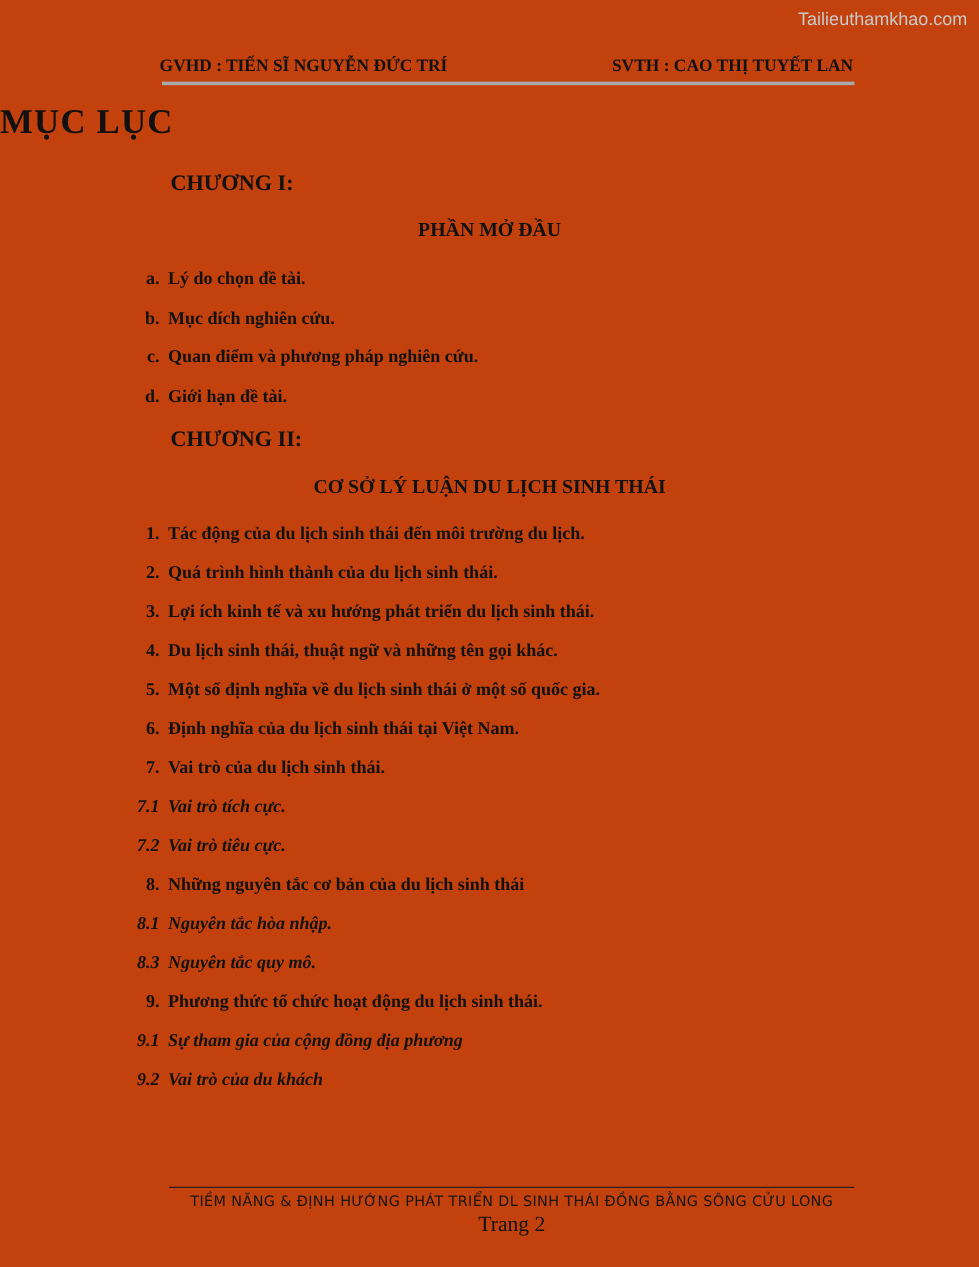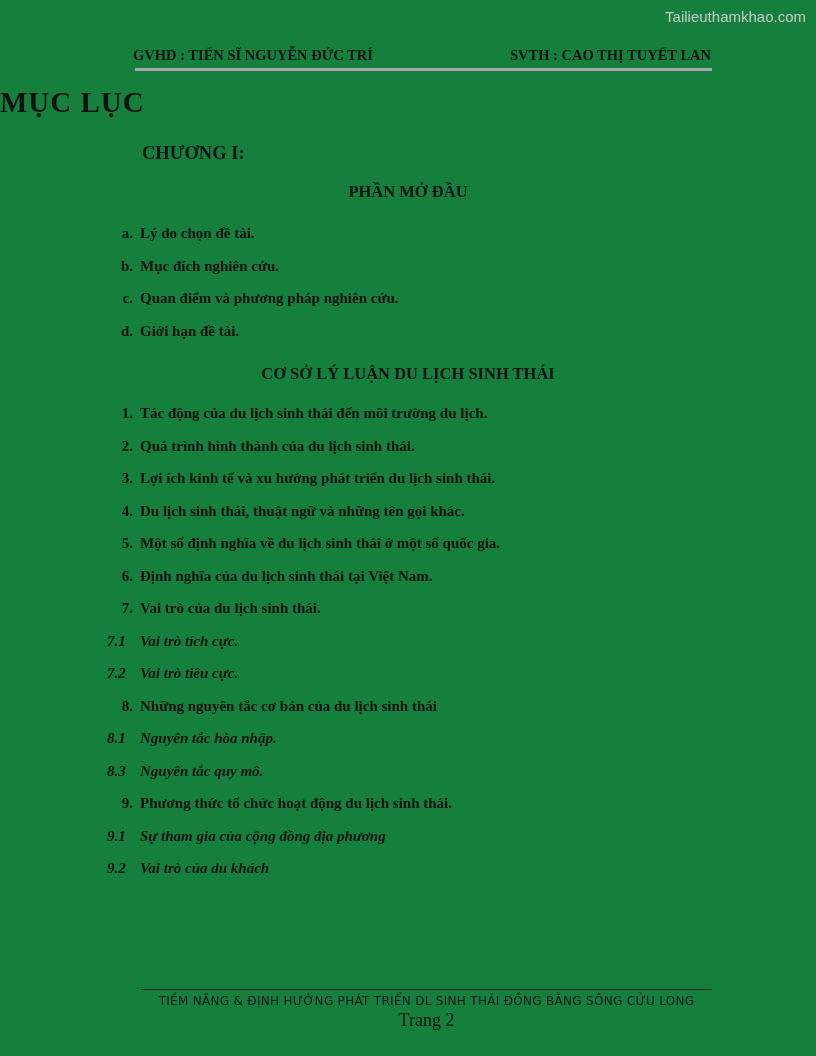--- a/index.html
+++ b/index.html
@@ -4,21 +4,21 @@
 <style>
   html, body {
     margin: 0;
     padding: 0;
     background: #ffffff;
   }
   .page {
     position: relative;
     width: 816px;
     height: 1056px;
-    background: #15803d;
+    background: #c2410c;
     overflow: hidden;
     font-family: "Liberation Serif", serif;
     color: #111111;
   }
   .watermark {
     position: absolute;
     top: 8px;
     right: 10px;
     font-family: "Liberation Sans", sans-serif;
     font-size: 15px;
@@ -86,21 +86,21 @@
   .toc-row.main .marker {
     text-align: right;
     padding-right: 7px;
     box-sizing: border-box;
   }
   .toc-row.sub {
     font-weight: bold;
     font-style: italic;
   }
   .toc-row.sub .marker {
-    text-align: left;
+    text-align: center;
   }
   .toc-row .text.justify {
     text-align: justify;
   }
   .doc-footer {
     position: absolute;
     left: 141px;
     right: 104px;
     top: 989px;
     border-top: 1px solid #222222;
@@ -150,20 +150,21 @@
     <div class="toc-row main">
       <span class="marker">c.</span>
       <span class="text">Quan điểm và phương pháp nghiên cứu.</span>
     </div>
     <div class="toc-row main">
       <span class="marker">d.</span>
       <span class="text">Giới hạn đề tài.</span>
     </div>
   </div>
 
+  <div class="chapter chapter-2">CHƯƠNG II:</div>
   <div class="section-heading">CƠ SỞ LÝ LUẬN DU LỊCH SINH THÁI</div>
 
   <div class="toc toc-2">
     <div class="toc-row main">
       <span class="marker">1.</span>
       <span class="text">Tác động của du lịch sinh thái đến môi trường du lịch.</span>
     </div>
     <div class="toc-row main">
       <span class="marker">2.</span>
       <span class="text">Quá trình hình thành của du lịch sinh thái.</span>

